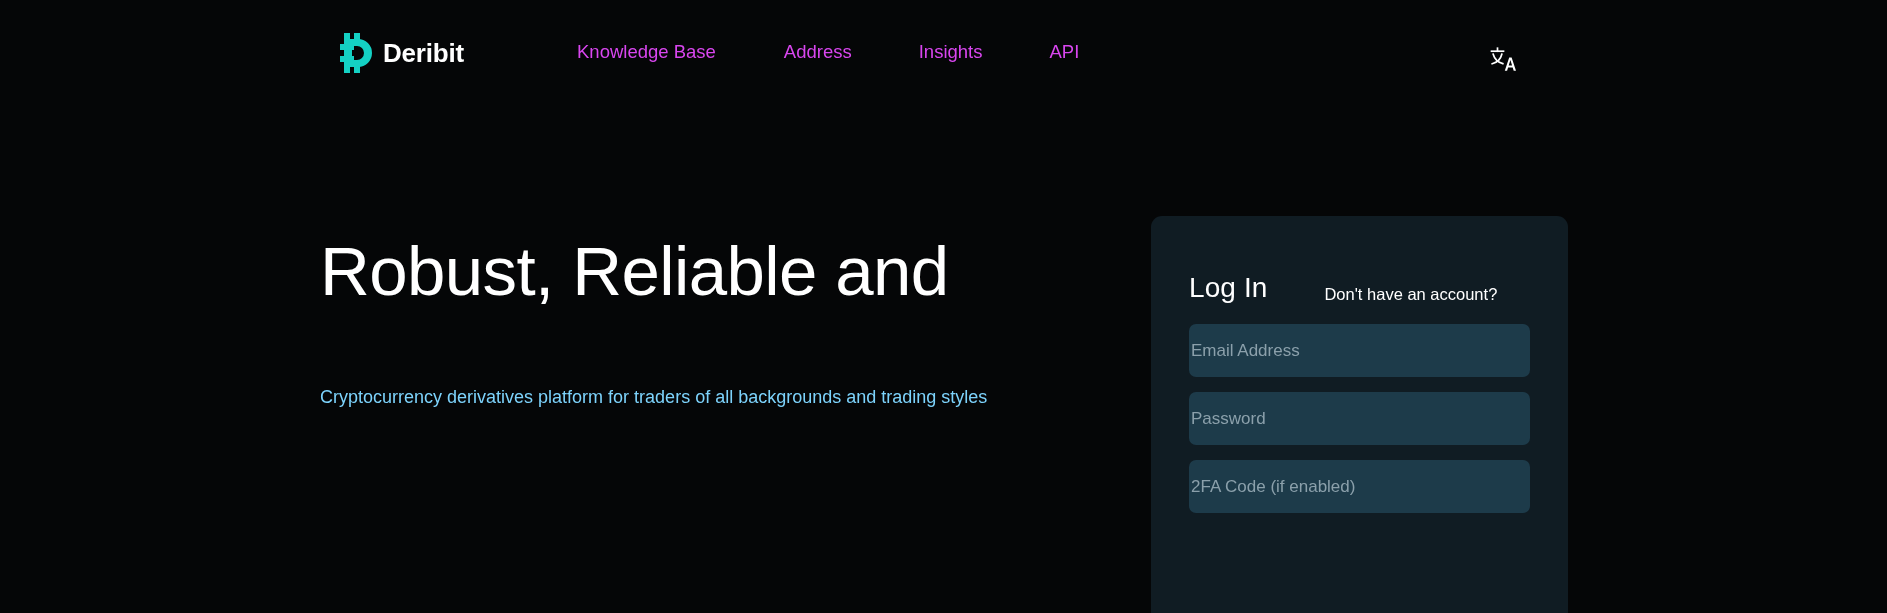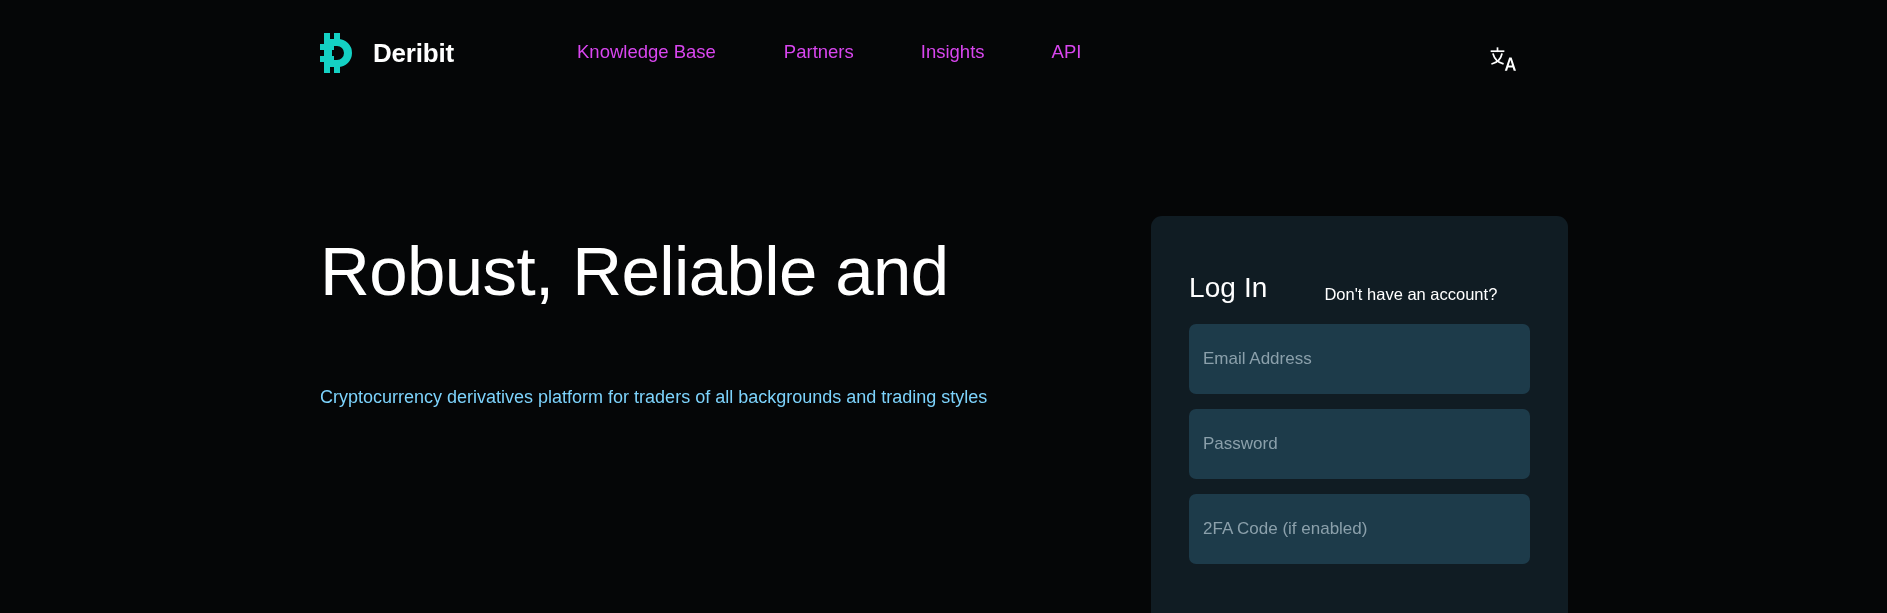--- a/index.html
+++ b/index.html
@@ -33,25 +33,25 @@
     left: 0;
     width: 1887px;
     height: 105px;
     display: flex;
     align-items: center;
     background: transparent;
   }
 
   .brand {
     position: absolute;
-    left: 320px;
+    left: 340px;
     top: 33px;
     display: flex;
     align-items: center;
-    gap: 19px;
+    gap: 9px;
     cursor: pointer;
     text-decoration: none;
   }
 
   .brand-mark {
     width: 34px;
     height: 40px;
     display: block;
     flex: none;
   }
@@ -163,27 +163,27 @@
     text-decoration: none;
     cursor: pointer;
     line-height: 1;
     white-space: nowrap;
   }
 
   .login-fields { margin-top: 22px; }
 
   .field {
     width: 341px;
-    height: 70px;
+    height: 53px;
     background: #1d3b4a;
     border: none;
     border-radius: 7px;
     display: flex;
     align-items: center;
-    padding: 0 14px;
+    padding: 0 2px;
     margin-bottom: 15px;
     outline: none;
     font-family: "Liberation Sans", sans-serif;
     font-size: 17px;
     color: #e6edf1;
   }
 
   .field::placeholder {
     color: #8ba0ab;
     opacity: 1;
@@ -214,21 +214,21 @@
         <rect x="4" y="6" width="8" height="28" fill="#14d1c4"></rect>
 
         <path d="M11 6 h7 a11 11 0 0 1 0 28 h-7 v-7 h6 a4.5 4.5 0 0 0 0 -14 h-6 z" fill="#14d1c4"></path>
       </svg>
       <span class="brand-name">Deribit</span>
     </a>
 
     <nav class="nav">
       <a class="nav-item" href="#">Knowledge Base</a>
       <span class="nav-gap-1"></span>
-      <a class="nav-item" href="#">Partners</a>
+      <a class="nav-item" href="#">Address</a>
       <span class="nav-gap-2"></span>
       <a class="nav-item" href="#">Insights</a>
       <span class="nav-gap-3"></span>
       <a class="nav-item" href="#">API</a>
     </nav>
 
     <button class="lang-btn">
       <svg class="lang-icon" width="28" height="26" viewBox="0 0 28 26">
         <g fill="none" stroke="#ffffff" stroke-width="1.7" stroke-linecap="square">
           <line x1="1.5" y1="4.2" x2="13.5" y2="4.2"></line>

